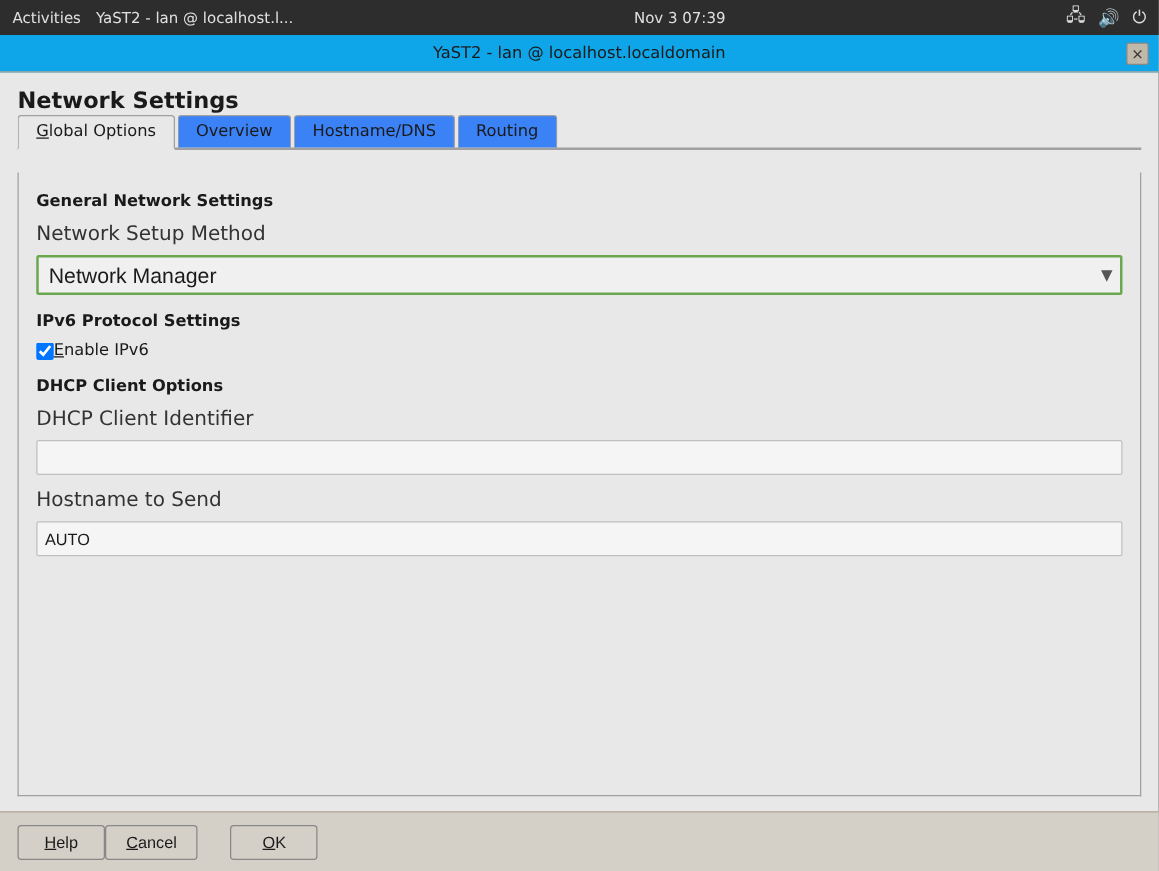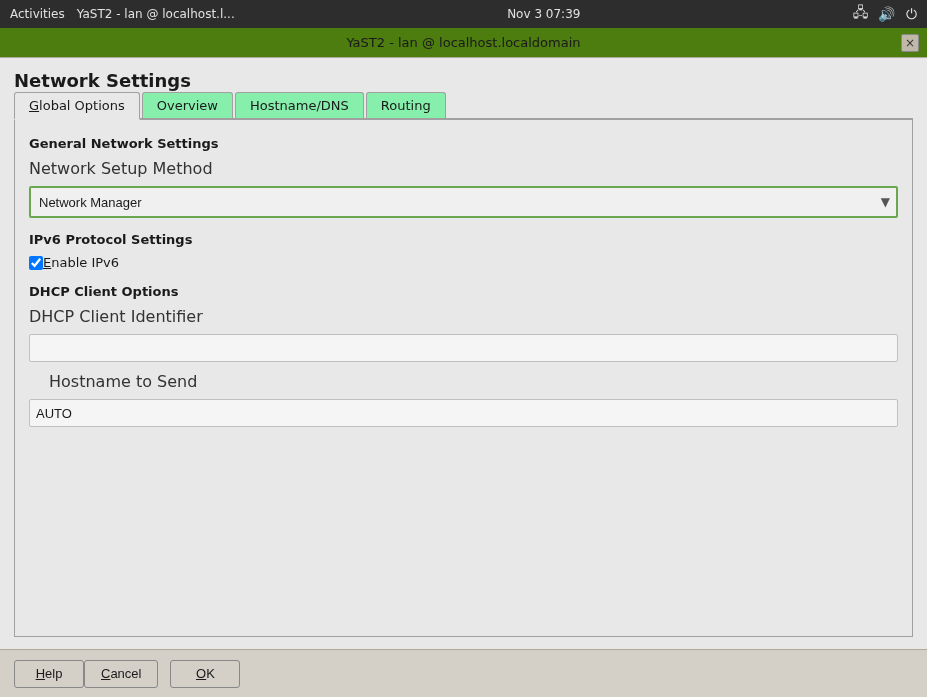--- a/index.html
+++ b/index.html
@@ -34,21 +34,21 @@
       width: 927px;
       height: 669px;
       background: #e8e8e8;
       display: flex;
       flex-direction: column;
     }
 
     
     .title-bar {
       height: 30px;
-      background: #4d7c0f;
+      background: #0ea5e9;
       border-bottom: 1px solid #b0a898;
       display: flex;
       align-items: center;
       justify-content: center;
       position: relative;
       font-size: 13px;
       font-weight: normal;
       color: #1a1a1a;
     }
     .title-bar-close {
@@ -83,27 +83,27 @@
       font-weight: bold;
       color: #1a1a1a;
       margin-bottom: 1px;
     }
 
     
     .tabs {
       display: flex;
       align-items: flex-end;
       border-bottom: 2px solid #a0a0a0;
-      margin-bottom: 0;
+      margin-bottom: 18px;
     }
     .tab {
       padding: 5px 14px;
       border: 1px solid #a0a0a0;
       border-bottom: none;
-      background: #86efac;
+      background: #3b82f6;
       cursor: pointer;
       font-size: 13px;
       color: #1a1a1a;
       margin-right: 2px;
       border-radius: 3px 3px 0 0;
       position: relative;
     }
     .tab.active {
       background: #e8e8e8;
       border-bottom: 2px solid #e8e8e8;
@@ -141,21 +141,21 @@
       position: relative;
       width: 100%;
     }
     .dropdown {
       width: 100%;
       height: 32px;
       background: #f0f0f0;
       border: 2px solid #6aa84f;
       border-radius: 2px;
       padding: 0 30px 0 8px;
-      font-size: 13px;
+      font-size: 17px;
       appearance: none;
       -webkit-appearance: none;
       cursor: pointer;
       color: #1a1a1a;
       outline: none;
     }
     .dropdown-arrow {
       position: absolute;
       right: 8px;
       top: 50%;
@@ -210,21 +210,21 @@
       height: 48px;
       background: #d4d0c8;
       border-top: 1px solid #b0a898;
       display: flex;
       align-items: center;
       justify-content: flex-start;
       padding: 0 14px;
     }
     .footer-right {
       display: flex;
-      gap: 12px;
+      gap: 26px;
     }
     .btn {
       height: 28px;
       min-width: 70px;
       background: #d4d0c8;
       border: 1px solid #888;
       border-radius: 3px;
       padding: 0 16px;
       font-size: 13px;
       cursor: pointer;
@@ -293,21 +293,21 @@
         <div class="checkbox-row">
           <input type="checkbox" id="enable-ipv6" checked="" style="">
           <label for="enable-ipv6"><u>E</u>nable IPv6</label>
         </div>
       </div>
 
       <div class="section-block">
         <div class="section-title">DHCP Client Options</div>
         <div class="section-subtitle">DHCP Client Identifier</div>
         <input type="text" class="text-input" value="" style="">
-        <div class="section-subtitle" style="margin-top:6px;margin-left:20px;">Hostname to Send</div>
+        <div class="section-subtitle" style="margin-top:6px;">Hostname to Send</div>
         <input type="text" class="text-input" value="AUTO" style="">
       </div>
 
     </div>
   </div>
 
   <div class="footer">
     <button class="btn">
       <span><u>H</u>elp</span>
     </button>

